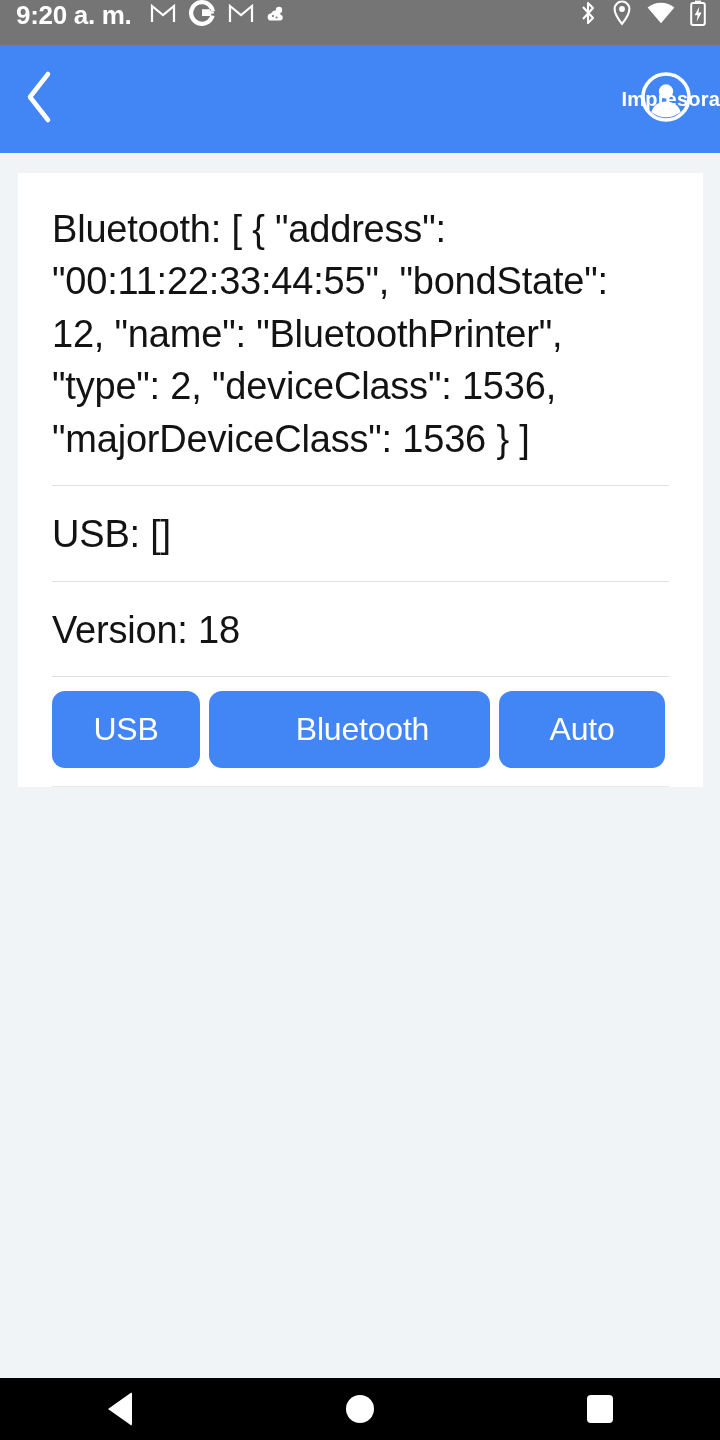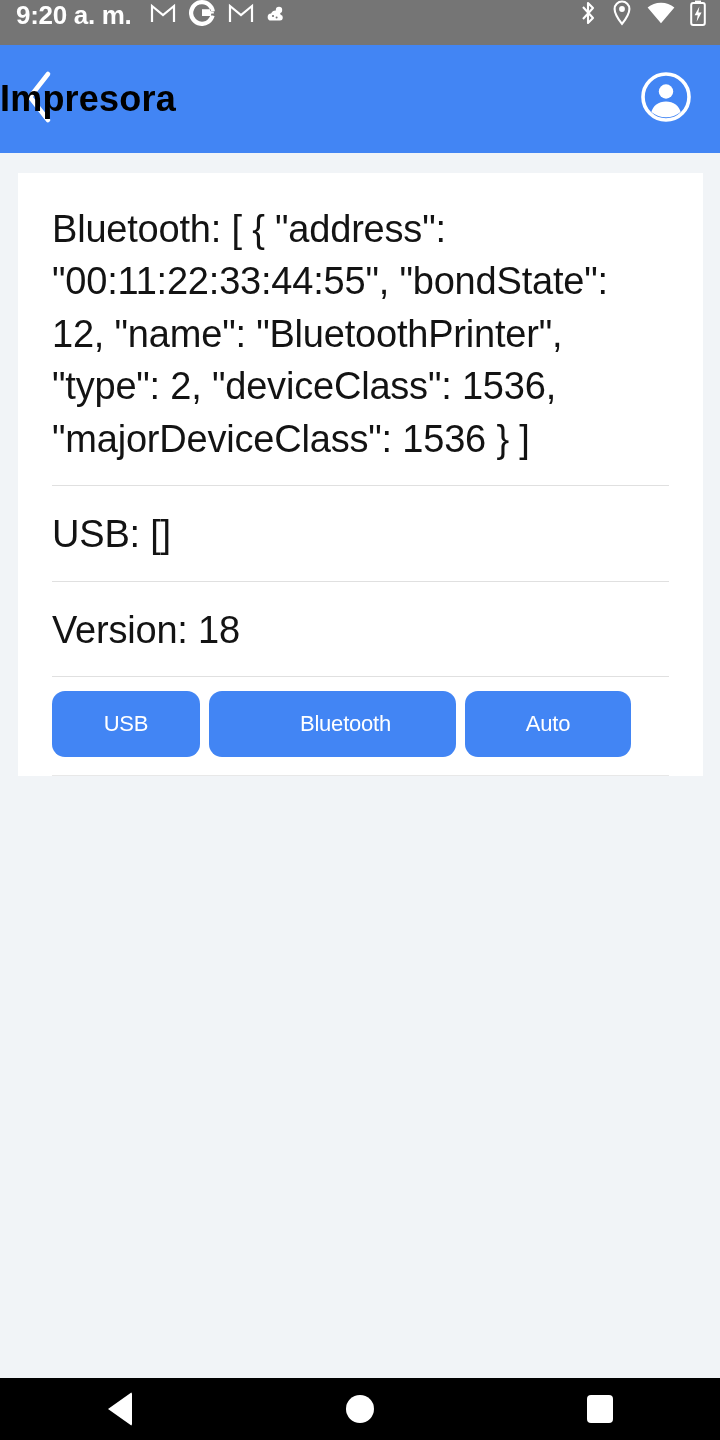--- a/index.html
+++ b/index.html
@@ -77,23 +77,23 @@
     height: 52px;
     display: flex;
     align-items: center;
     justify-content: flex-start;
     cursor: pointer;
   }
   .app-title {
     position: absolute;
     left: 0;
     right: 0;
-    text-align: left;
-    color: #000000;
-    font-size: 36px;
+    text-align: right;
+    color: #ffffff;
+    font-size: 20px;
     font-weight: bold;
     letter-spacing: 0.2px;
     pointer-events: none;
   }
   .account-btn {
     margin-left: auto;
     width: 52px;
     height: 52px;
     display: flex;
     align-items: center;
@@ -137,28 +137,28 @@
     gap: 9px;
     padding: 14px 0 18px 0;
     border-bottom: 1px solid #e8e8e8;
   }
   .action-btn {
     background: #4285f4;
     color: #ffffff;
     border: none;
     border-radius: 13px;
     font-family: "Liberation Sans", sans-serif;
-    font-size: 22px;
+    font-size: 32px;
     padding: 20px 0;
     min-width: 0;
     cursor: pointer;
     letter-spacing: -0.2px;
   }
   .btn-usb { width: 148px; }
-  .btn-bt  { width: 247px; padding-left: 26px; }
+  .btn-bt  { width: 281px; padding-left: 26px; }
   .btn-auto{ width: 166px; }
 
   
   .nav-bar {
     height: 62px;
     background: #000000;
     display: flex;
     align-items: center;
     justify-content: space-around;
     flex: 0 0 auto;

